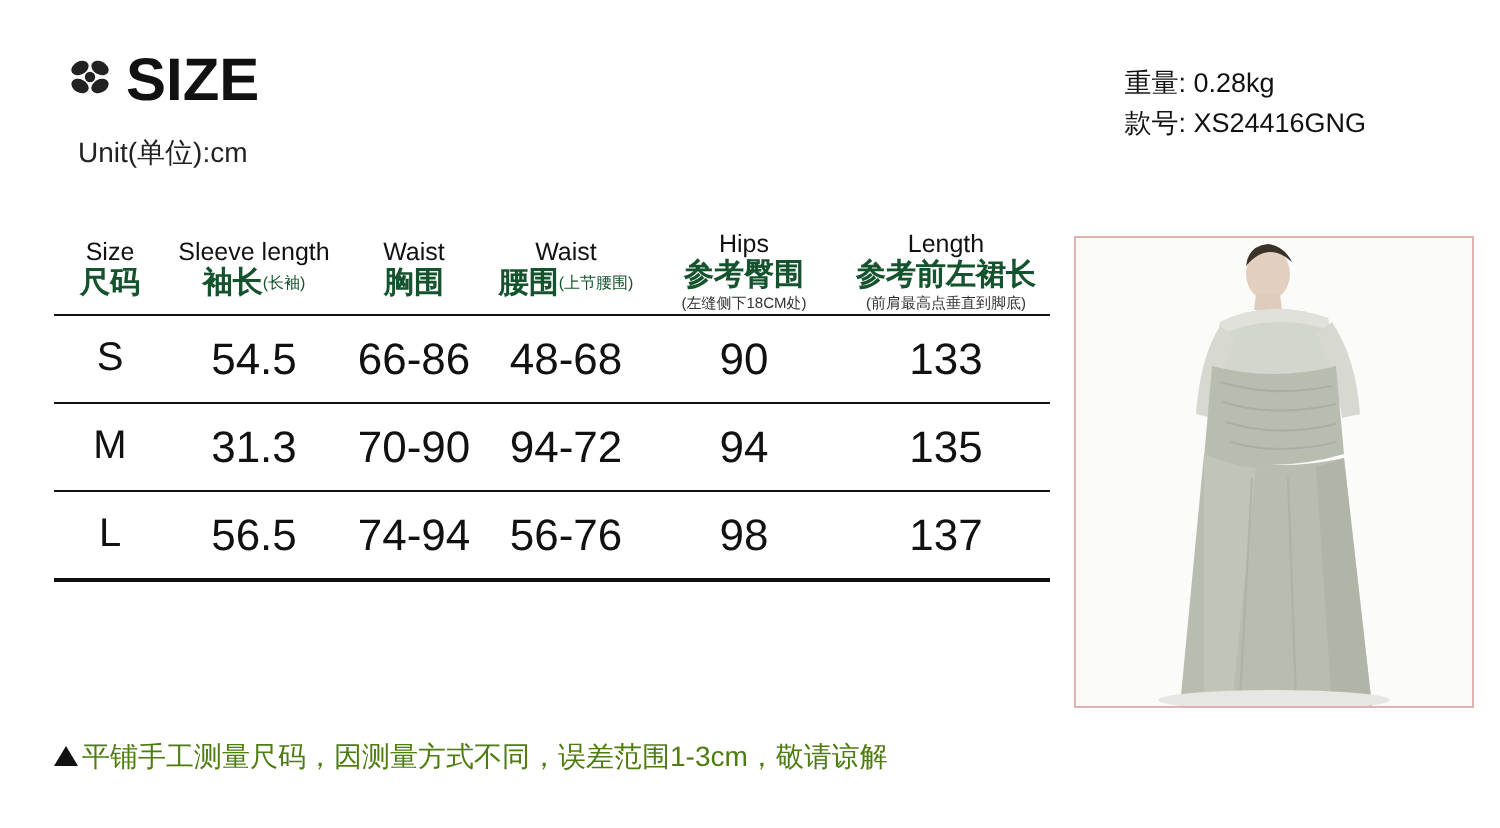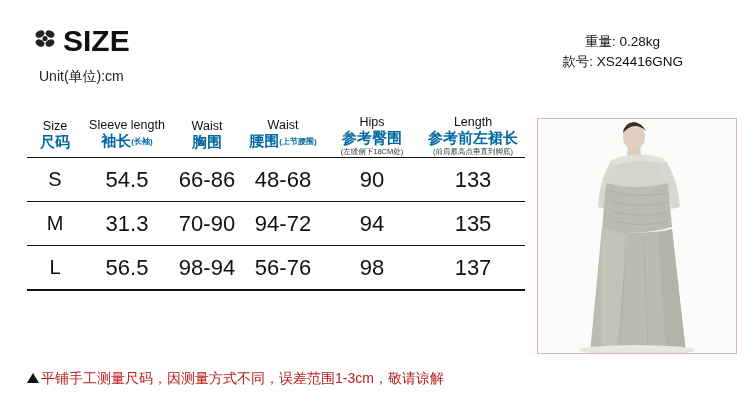--- a/index.html
+++ b/index.html
@@ -52,21 +52,21 @@
     color: #222;
   }
 
   .meta {
     position: absolute;
     right: 72px;
     top: 32px;
     font-size: 13.5px;
     line-height: 20px;
     color: #111;
-    text-align: center;
+    text-align: left;
   }
   .meta div { white-space: nowrap; }
 
   
   .table-area {
     position: absolute;
     left: 14px;
     top: 113px;
     width: 498px;
   }
@@ -88,25 +88,25 @@
   .hdr-en {
     font-size: 12.5px;
     font-weight: normal;
     line-height: 14px;
     color: #111;
   }
   .hdr-cn {
     font-size: 15px;
     font-weight: bold;
     line-height: 18px;
-    color: #0369a1;
+    color: #14532d;
   }
   .hdr-cn .small-note {
     font-size: 8px;
-    font-weight: bold;
+    font-weight: normal;
     vertical-align: middle;
   }
   .hdr-sub {
     font-size: 7.5px;
     line-height: 9px;
     color: #333;
     font-weight: normal;
   }
   tbody tr td {
     height: 43px;
@@ -141,21 +141,21 @@
     overflow: hidden;
   }
   .dress-svg { display: block; }
 
   
   .footer-note {
     position: absolute;
     left: 14px;
     bottom: 26px;
     font-size: 14px;
-    color: #b91c1c;
+    color: #4d7c0f;
     display: flex;
     align-items: center;
   }
   .tri {
     display: inline-block;
     width: 0; height: 0;
     border-left: 6px solid transparent;
     border-right: 6px solid transparent;
     border-bottom: 10px solid #111;
     margin-right: 2px;
@@ -242,21 +242,21 @@
           <td class="size-col">M</td>
           <td>31.3</td>
           <td>70-90</td>
           <td>94-72</td>
           <td>94</td>
           <td>135</td>
         </tr>
         <tr>
           <td class="size-col">L</td>
           <td>56.5</td>
-          <td>98-94</td>
+          <td>74-94</td>
           <td>56-76</td>
           <td>98</td>
           <td>137</td>
         </tr>
       </tbody>
     </table>
   </div>
 
   <div class="product-box">
     <svg class="dress-svg" width="198" height="234" viewBox="0 0 198 234" aria-hidden="true">

